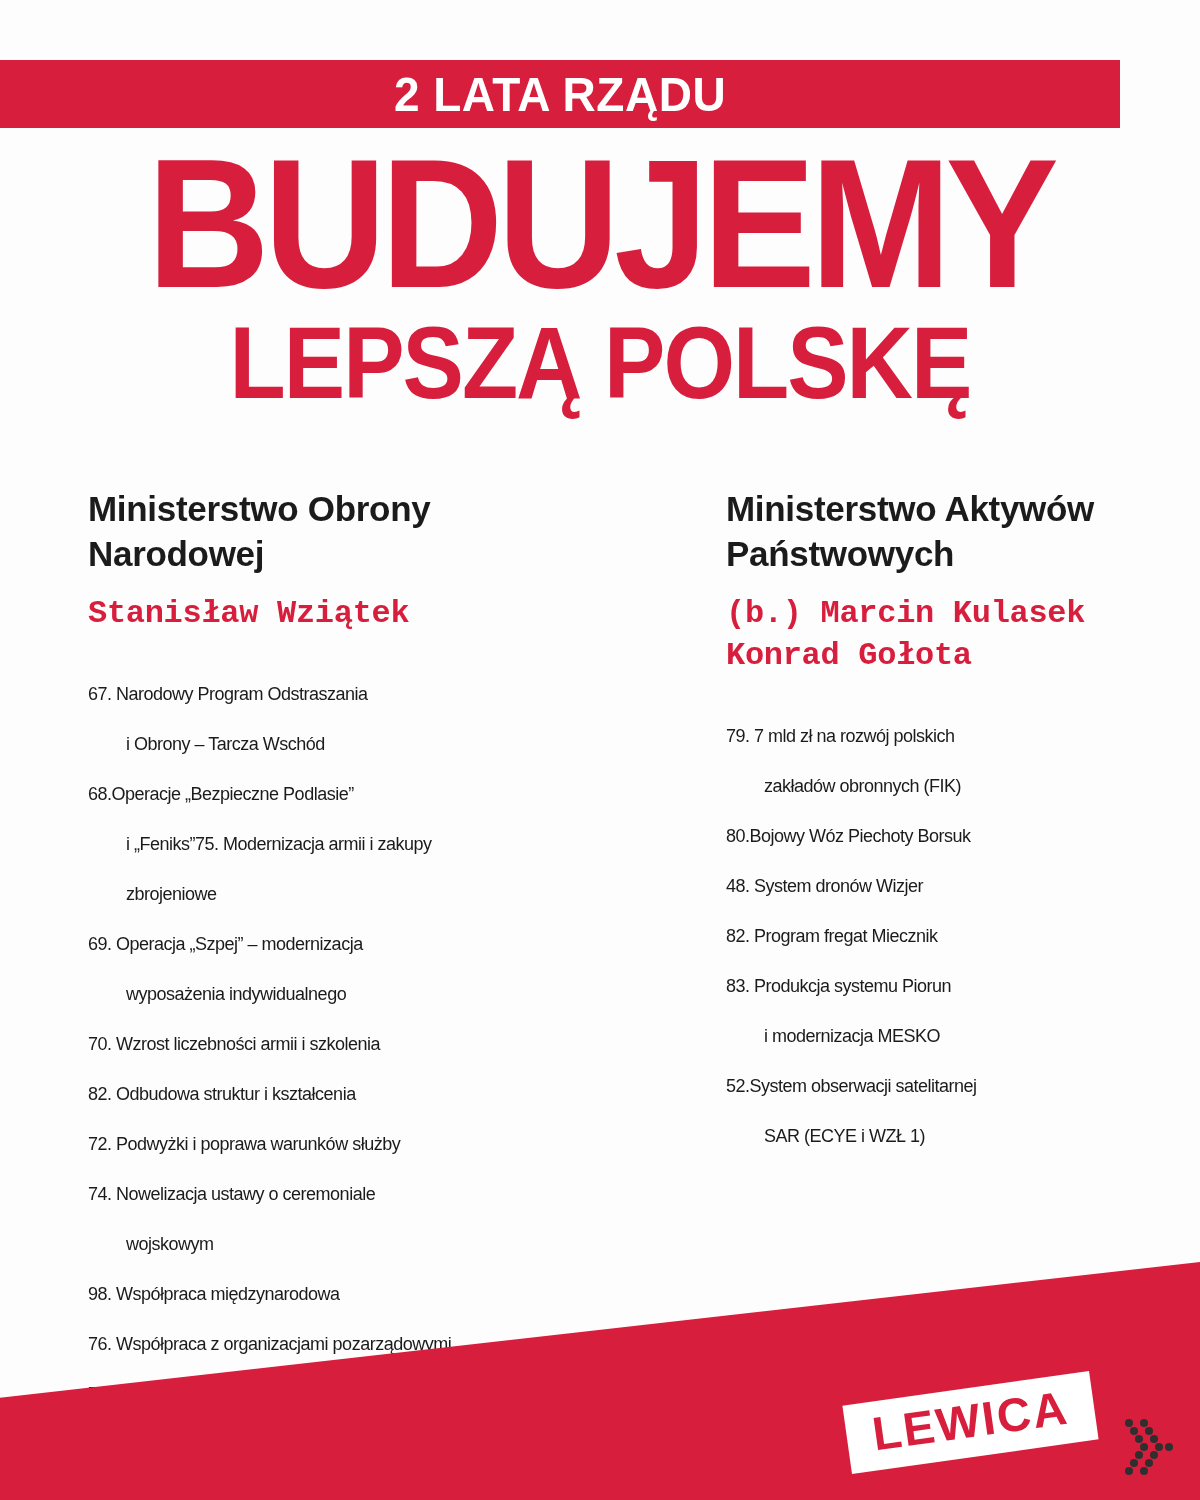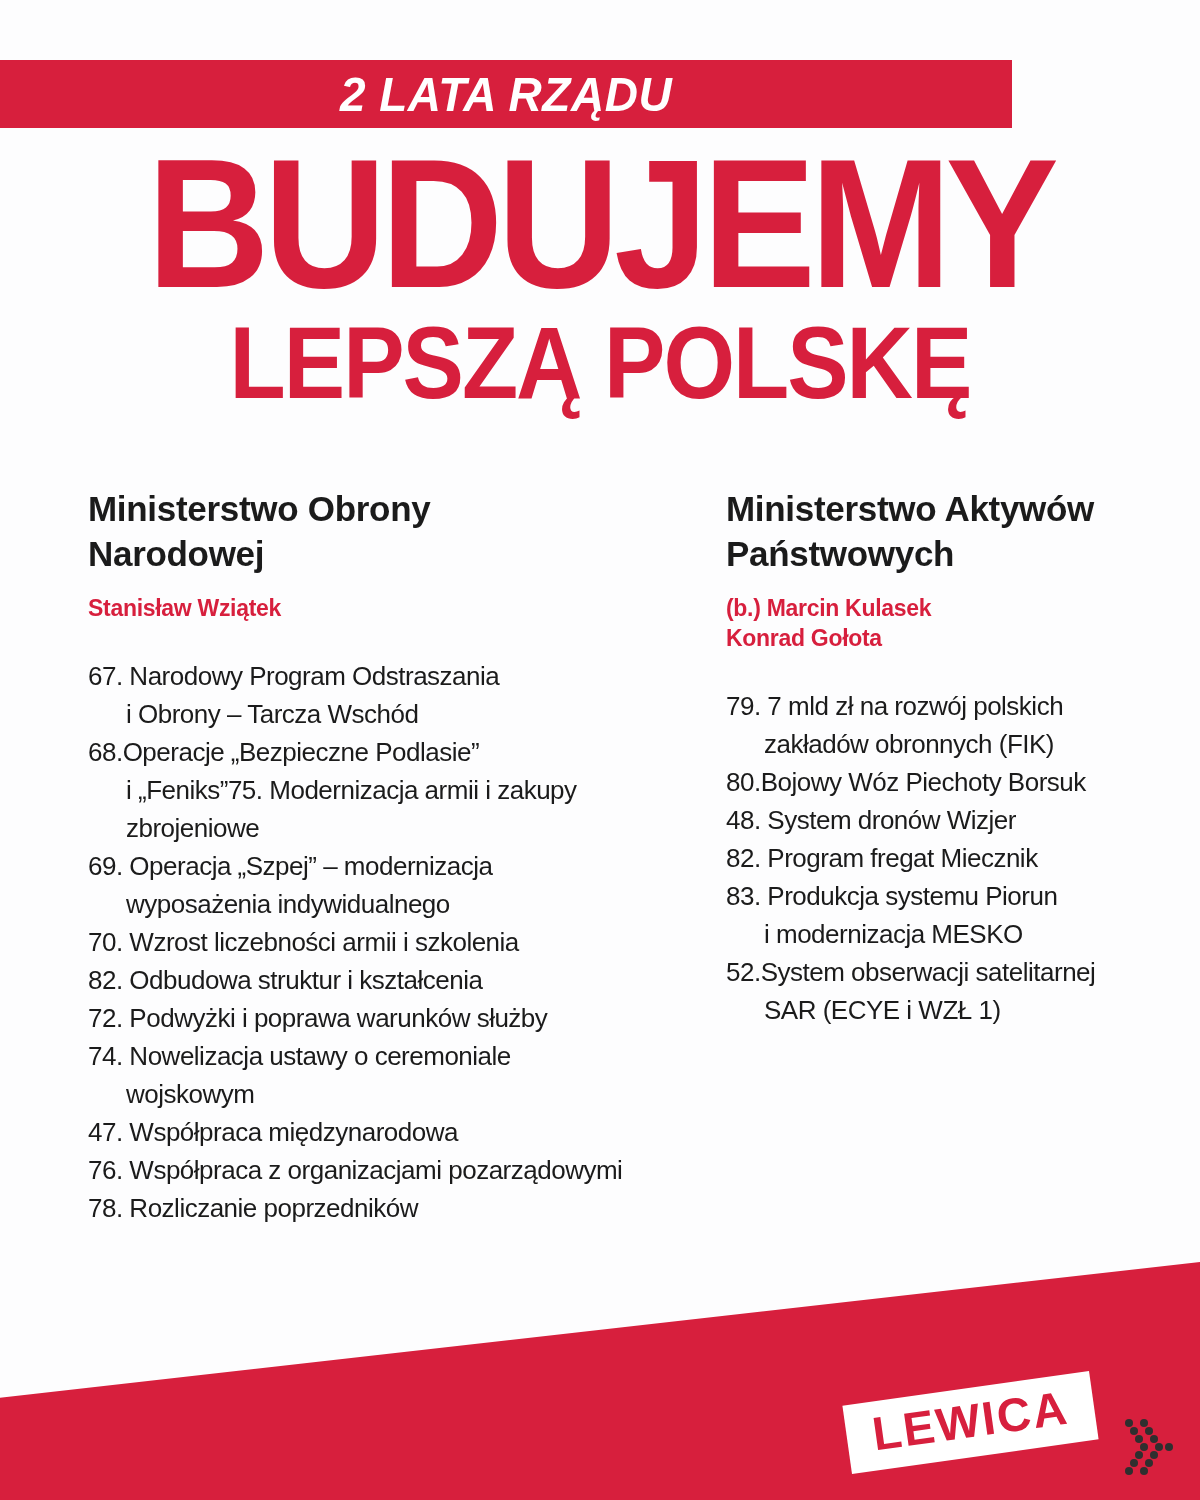--- a/index.html
+++ b/index.html
@@ -14,23 +14,23 @@
     width:1200px;height:1500px;
     background:var(--bg);
     font-family:"Liberation Sans","DejaVu Sans",sans-serif;
     position:relative;
     overflow:hidden;
   }
   .page{position:absolute;inset:0;}
 
   
   .banner{
-    position:absolute;top:60px;left:0;width:1012px;height:68px;
+    position:absolute;top:60px;left:0;width:1120px;height:68px;
     background:var(--red);
-    display:flex;align-items:center;justify-content:center;font-style:italic;
+    display:flex;align-items:center;justify-content:center;
   }
   .banner-text{
     color:#ffffff;font-size:46px;font-weight:800;
     letter-spacing:0.5px;white-space:nowrap;
     transform:scaleY(1.05);
   }
 
   
   .title1{
     position:absolute;top:131px;left:0;width:1200px;
@@ -59,25 +59,25 @@
   .col-right{flex:1;}
   .col-heading{
     margin:0;
     font-size:35px;font-weight:800;line-height:1.28;
     color:var(--dark);letter-spacing:-0.3px;
     white-space:pre-line;
   }
   .ministers{margin-top:16px;}
   .minister{
     color:var(--red);font-weight:700;
-    font-size:23px;line-height:1.32;letter-spacing:-0.3px;
+    font-size:32px;line-height:1.32;letter-spacing:-0.3px;font-family:Liberation Mono, monospace;
   }
   .items{margin-top:34px;}
   .list-item{
-    font-size:26px;line-height:38px;
+    font-size:18px;line-height:50px;
     color:var(--dark);letter-spacing:-0.5px;
     padding-left:38px;text-indent:-38px;
     white-space:pre-line;
   }
 
   
   .footer-band{
     position:absolute;left:0;top:1262px;width:1200px;height:238px;
     background:var(--red);
     clip-path:polygon(0 57%,100% 0,100% 100%,0 100%);
@@ -127,21 +127,21 @@
           <div class="list-item">68.Operacje „Bezpieczne Podlasie”
 i „Feniks”75. Modernizacja armii i zakupy
 zbrojeniowe</div>
           <div class="list-item">69. Operacja „Szpej” – modernizacja
 wyposażenia indywidualnego</div>
           <div class="list-item">70. Wzrost liczebności armii i szkolenia</div>
           <div class="list-item">82. Odbudowa struktur i kształcenia</div>
           <div class="list-item">72. Podwyżki i poprawa warunków służby</div>
           <div class="list-item">74. Nowelizacja ustawy o ceremoniale
 wojskowym</div>
-          <div class="list-item">47. Współpraca międzynarodowa</div>
+          <div class="list-item">98. Współpraca międzynarodowa</div>
           <div class="list-item">76. Współpraca z organizacjami pozarządowymi</div>
           <div class="list-item">78. Rozliczanie poprzedników</div>
         </div>
     </section>
 
     <section class="col col-right">
       <h2 class="col-heading">Ministerstwo Aktywów
 Państwowych</h2>
       <div class="ministers">
           <div class="minister">(b.) Marcin Kulasek</div>

